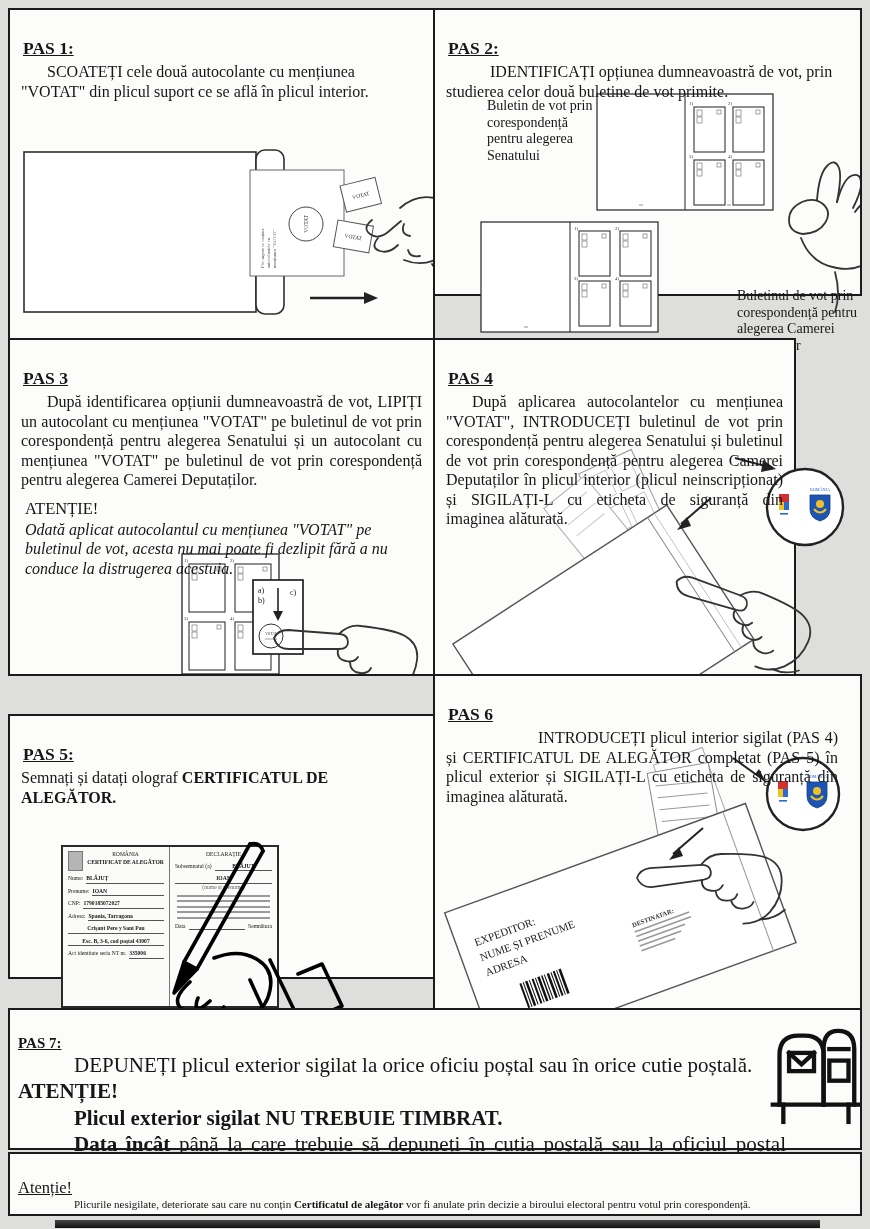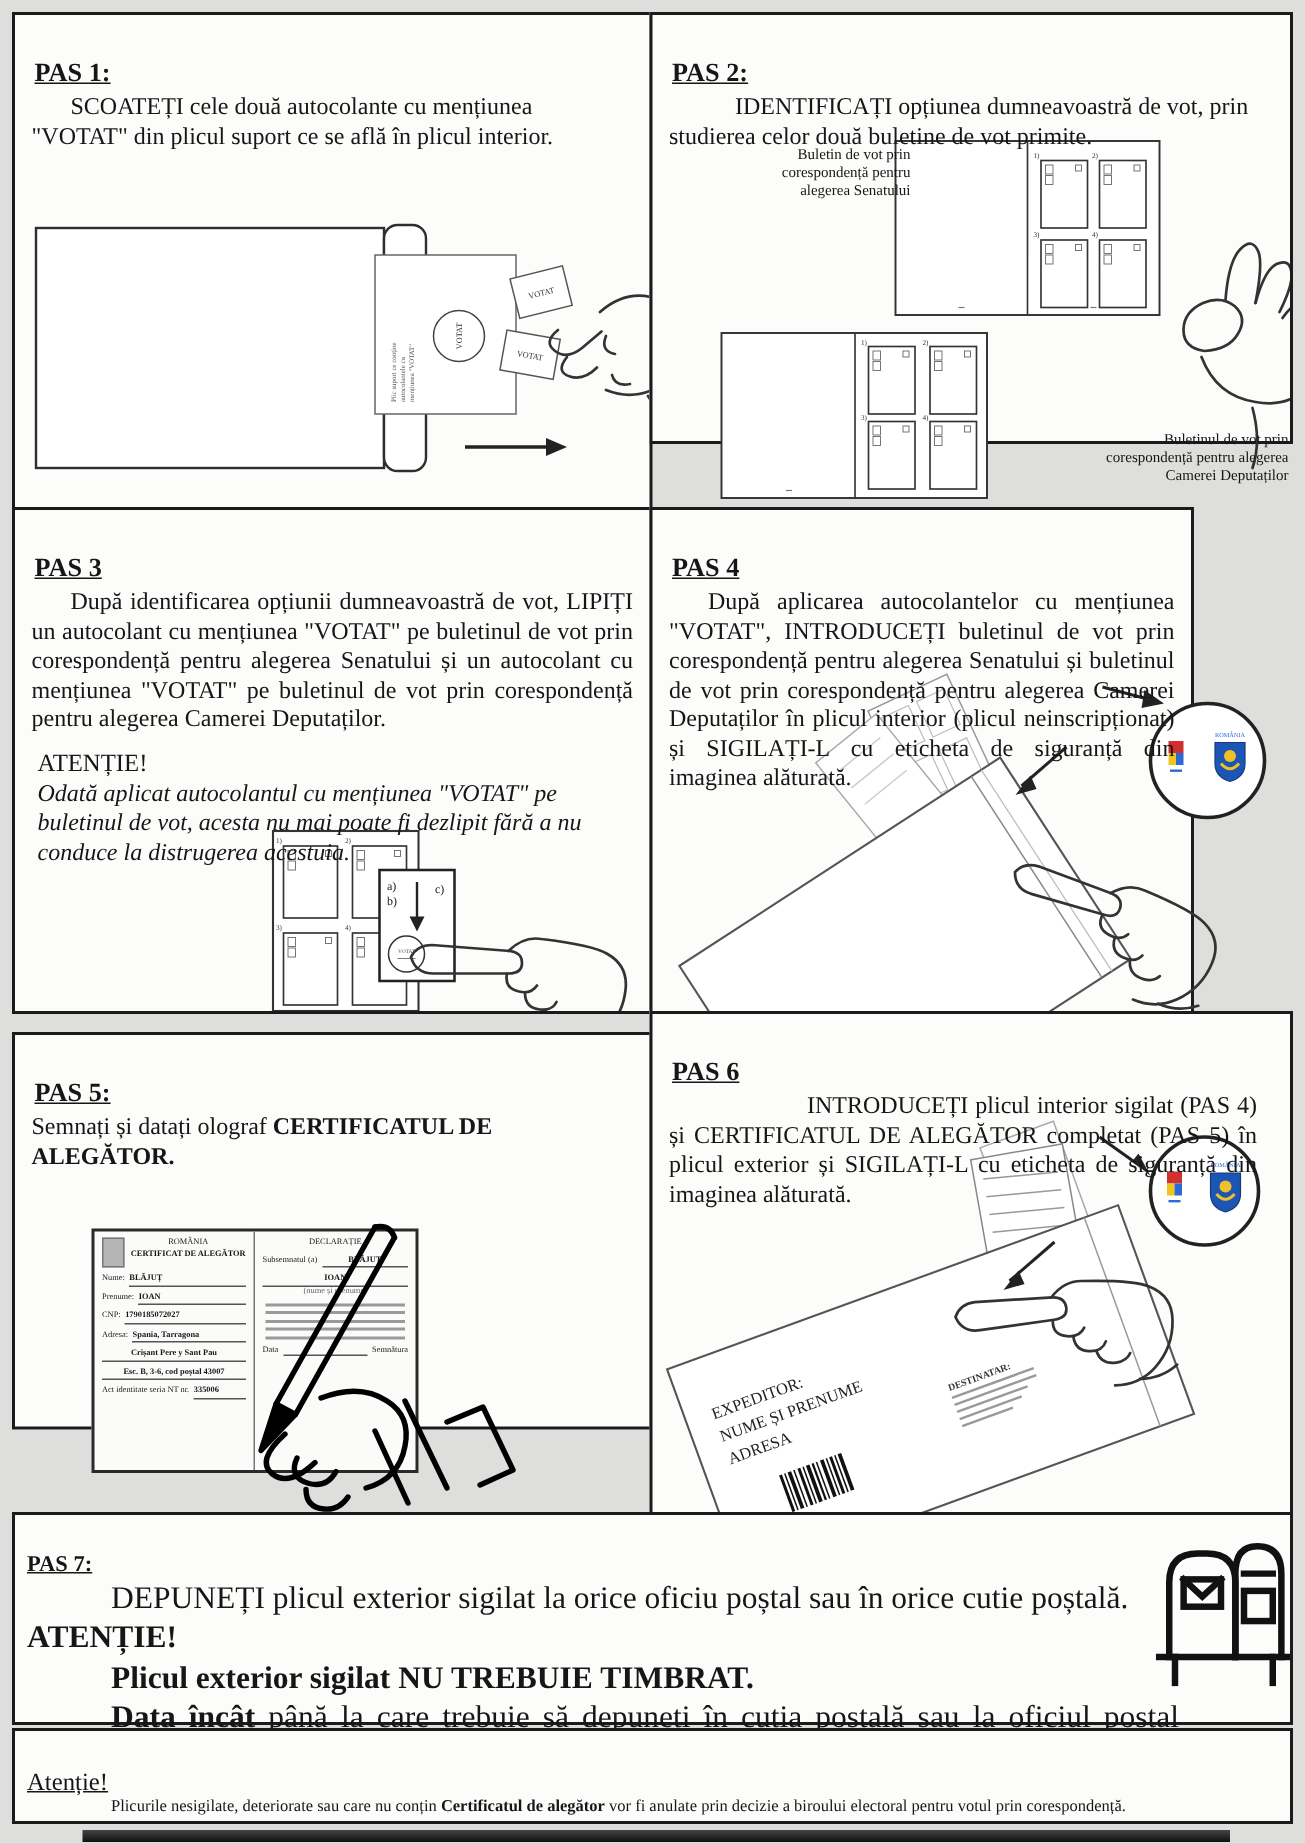--- a/index.html
+++ b/index.html
@@ -6,21 +6,21 @@
   #page{position:relative;width:870px;height:1229px;background:#dededc;
         font-family:"Liberation Serif","DejaVu Serif",serif;color:#161616;overflow:hidden;}
   .panel{position:absolute;background:#fcfcfb;border:2px solid #1b1b1b;box-sizing:border-box;}
   .pad{position:absolute;inset:0;padding:5px 11px;box-sizing:border-box;margin-top:21px;}
   .ptitle{font-size:17.5px;font-weight:bold;text-decoration:underline;margin:2px 0 3px 2px;}
   .body{font-size:16px;line-height:1.22;margin:0;}
   .just{text-align:justify;}
   .ind26{text-indent:26px;} .ind44{text-indent:44px;} .ind56{text-indent:56px;} .ind92{text-indent:92px;}
   .attn-t{font-size:16.5px;margin:9px 0 0 4px;}
   .attn-b{font-size:16px;line-height:1.22;margin:1px 0 0 4px;font-style:italic;}
-  .lbl{position:absolute;font-size:10px;line-height:1.18;text-align:right;}
+  .lbl{position:absolute;font-size:14px;line-height:1.18;text-align:left;}
   svg{position:absolute;left:0;top:0;}
   .sketch{stroke:#333;fill:none;stroke-width:1.8;stroke-linecap:round;stroke-linejoin:round;}
   .b7{font-size:21px;line-height:1.26;margin:0;}
   .bold{font-weight:bold;}
   
   #cert{position:absolute;left:51px;top:129px;width:214px;height:159px;background:#fbfbfa;
         border:2px solid #2a2a2a;display:flex;font-size:5.6px;line-height:1.35;}
   #cert .col{padding:4px 5px;box-sizing:border-box;}
   #cert .cl{width:50%;border-right:1px solid #777;}
   #cert .cr{width:50%;}
@@ -235,21 +235,21 @@
         <circle cx="15" cy="-3" r="4" fill="#f0c028"></circle>
         <path d="M9 2 q6 7 12 0" stroke="#f0c028" stroke-width="2" fill="none"></path>
       </g>
     </svg>
     <div class="pad">
       <div class="ptitle">PAS 4</div>
       <p class="body just ind26">După aplicarea autocolantelor cu mențiunea "VOTAT", INTRODUCEȚI buletinul de vot prin corespondență pentru alegerea Senatului și buletinul de vot prin corespondență pentru alegerea Camerei Deputaților în plicul interior (plicul neinscripționat) și SIGILAȚI-L cu eticheta de siguranță din imaginea alăturată.</p>
     </div>
   </div>
 
-  <div class="panel" style="left:8px;top:688px;width:427px;height:265px;">
+  <div class="panel" style="left:8px;top:714px;width:427px;height:265px;">
     <div class="pad">
       <div class="ptitle">PAS 5:</div>
       <p class="body"><span>Semnați și datați olograf </span><span class="bold">CERTIFICATUL DE ALEGĂTOR.</span></p>
     </div>
     <div id="cert">
       <div class="col cl">
         <div style="display:flex;gap:4px;">
           <div style="width:13px;height:18px;background:#b5b5b5;border:0.8px solid #777;"></div>
           <div class="cc" style="flex:1;">
             <div>ROMÂNIA</div>

